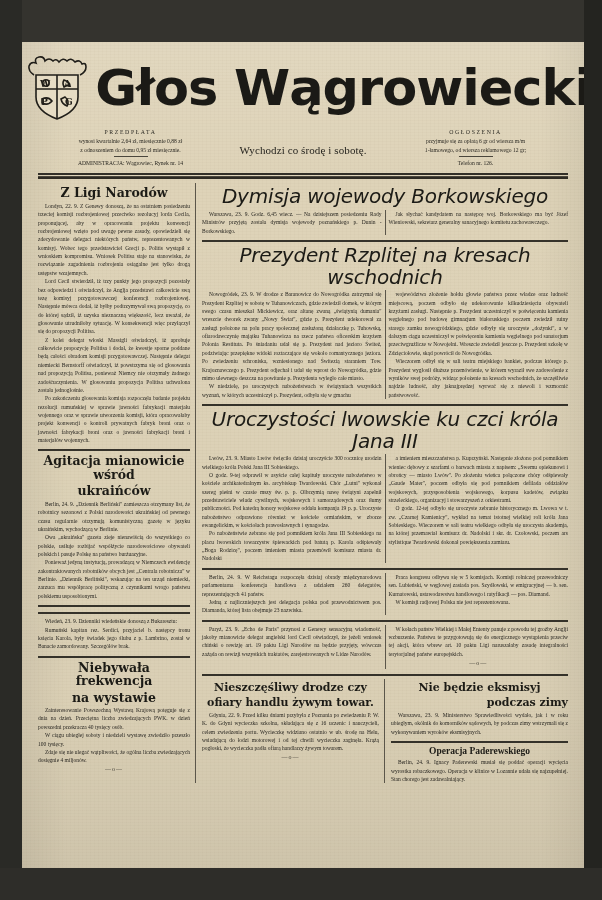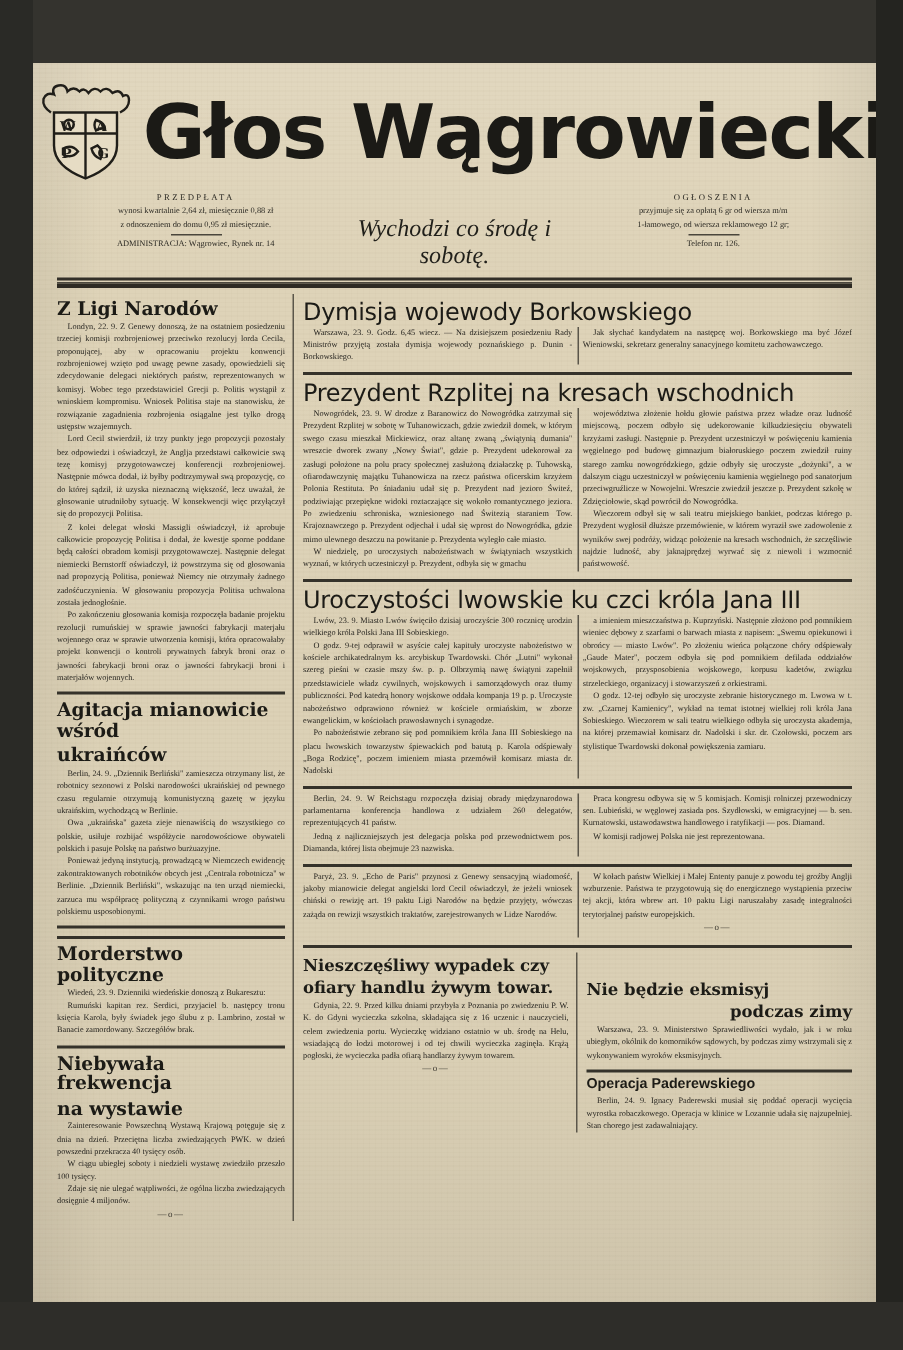--- a/index.html
+++ b/index.html
@@ -51,21 +51,21 @@
     color:#1b1a16;
     white-space:nowrap;
     transform:scaleX(1.02);
   }
 
   .subhead{display:flex;justify-content:space-between;align-items:flex-start;margin-top:4px;}
   .sub-col{width:185px;text-align:center;font-size:5.6px;line-height:1.55;color:#2a2822;}
   .sub-col .cap{letter-spacing:1.6px;font-size:5.8px;}
   .sub-col .rule{width:34px;height:1px;background:#4a463c;margin:2px auto;}
   .sub-mid{flex:1;text-align:center;padding-top:16px;}
-  .sub-mid .tag{font-size:16px;color:#201f1a;letter-spacing:.1px;font-style:italic;}
+  .sub-mid .tag{font-size:11px;color:#201f1a;letter-spacing:.1px;}
 
   .hr-thick{height:2px;background:#322f28;margin:5px 0 0 0;}
   .hr-thin{height:1px;background:#4b473d;margin:1px 0 0 0;}
 
   .issueline{
     display:flex;justify-content:space-between;align-items:baseline;
     font-family:"DejaVu Sans",sans-serif;
     font-size:12.5px;font-weight:bold;letter-spacing:.3px;
     color:#1d1c17;padding:4px 2px 3px 2px;
   }
@@ -76,40 +76,40 @@
   
   .cols{display:flex;margin-top:4px;}
   .col{position:relative;}
   .col.c1{width:164px;padding-right:6px;}
   .col.c23{width:366px;padding-left:6px;}
   .vline{position:absolute;top:0;bottom:0;width:1px;background:#5b564a;}
 
   .sub2{display:flex;}
   .sub2 .scol{width:177px;}
   .sub2 .scol:first-child{padding-right:6px;}
-  .sub2 .scol:last-child{padding-left:6px;margin-top:16px;}
+  .sub2 .scol:last-child{padding-left:6px;}
 
   
   .hl{
     font-family:"DejaVu Serif",serif;
-    font-weight:bold;
+    font-weight:bold;text-align:center;
     color:#1c1b16;
     line-height:1.08;
     margin:3px 0 2px 0;
   }
   .hl.s1{font-size:12.5px;}
   .hl.s2{font-size:11px;}
   .hl.sans{
     font-family:"DejaVu Sans",sans-serif;
     font-weight:normal;
     font-size:15px;letter-spacing:-.2px;
   }
-  .hl.sans.big{font-size:16px;}
+  .hl.sans.big{font-size:20px;font-style:italic;}
   .hl.sans.sm{font-size:13px;}
-  .hl.serifbold{font-family:Liberation Sans, sans-serif;font-weight:bold;}
+  .hl.serifbold{font-family:Liberation Serif, serif;font-weight:bold;}
 
   .body{
     font-family:"Liberation Serif",serif;
     font-size:5.5px;
     line-height:1.52;
     text-align:justify;
     color:#272520;
     hyphens:auto;
     -webkit-hyphens:auto;
   }
@@ -209,21 +209,20 @@
             <p>Ponieważ jedyną instytucją, prowadzącą w Niemczech ewidencję zakontraktowanych robotników obcych jest „Centrala robotnicza" w Berlinie. „Dziennik Berliński", wskazując na ten urząd niemiecki, zarzuca mu współpracę polityczną z czynnikami wrogo państwu polskiemu usposobionymi.</p>
           </div>
         </article>
 
         <div class="rule-sec"></div>
 
 
         <div class="rule-sec"></div>
 
         <article>
-          <div class="hl s1">Morderstwo polityczne</div>
           <div class="body">
             <p>Wiedeń, 23. 9. Dzienniki wiedeńskie donoszą z Bukaresztu:</p>
             <p>Rumuński kapitan rez. Serdici, przyjaciel b. następcy tronu księcia Karola, były świadek jego ślubu z p. Lambrino, został w Banacie zamordowany. Szczegółów brak.</p>
           </div>
         </article>
 
         <div class="rule-sec"></div>
 
         <article>
           <div class="hl s1">Niebywała frekwencja</div>
@@ -332,21 +331,21 @@
                 </div>
           </div>
         </article>
 
         <div class="rule-sec"></div>
 
         <div class="sub2">
           <div class="scol" style="position:relative;">
             <div class="vline" style="right:0;"></div>
             <article>
-              <div class="hl s2">Nieszczęśliwy wypadek czy</div>
+              <div class="hl s2">Nieszczęśliwy drodze czy</div>
               <div class="hl s2">ofiary handlu żywym towar.</div>
               <div class="body">
                 <p>Gdynia, 22. 9. Przed kilku dniami przybyła z Poznania po zwiedzeniu P. W. K. do Gdyni wycieczka szkolna, składająca się z 16 uczenic i nauczycieli, celem zwiedzenia portu. Wycieczkę widziano ostatnio w ub. środę na Helu, wsiadającą do łodzi motorowej i od tej chwili wycieczka zaginęła. Krążą pogłoski, że wycieczka padła ofiarą handlarzy żywym towarem.</p>
               </div>
               <div class="ornament">—o—</div>
             </article>
           </div>
 
           <div class="scol">
             <article>

